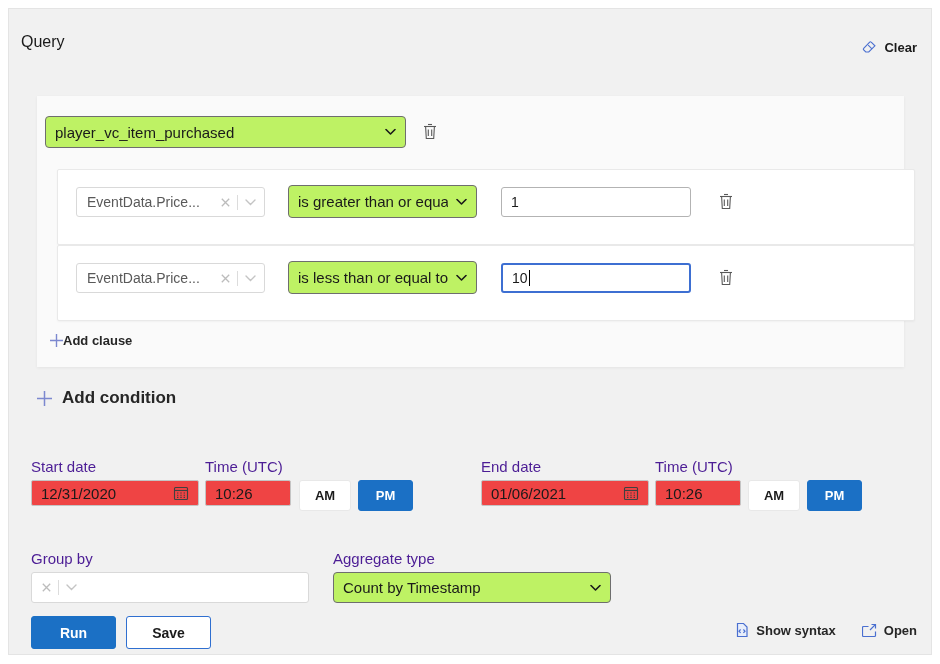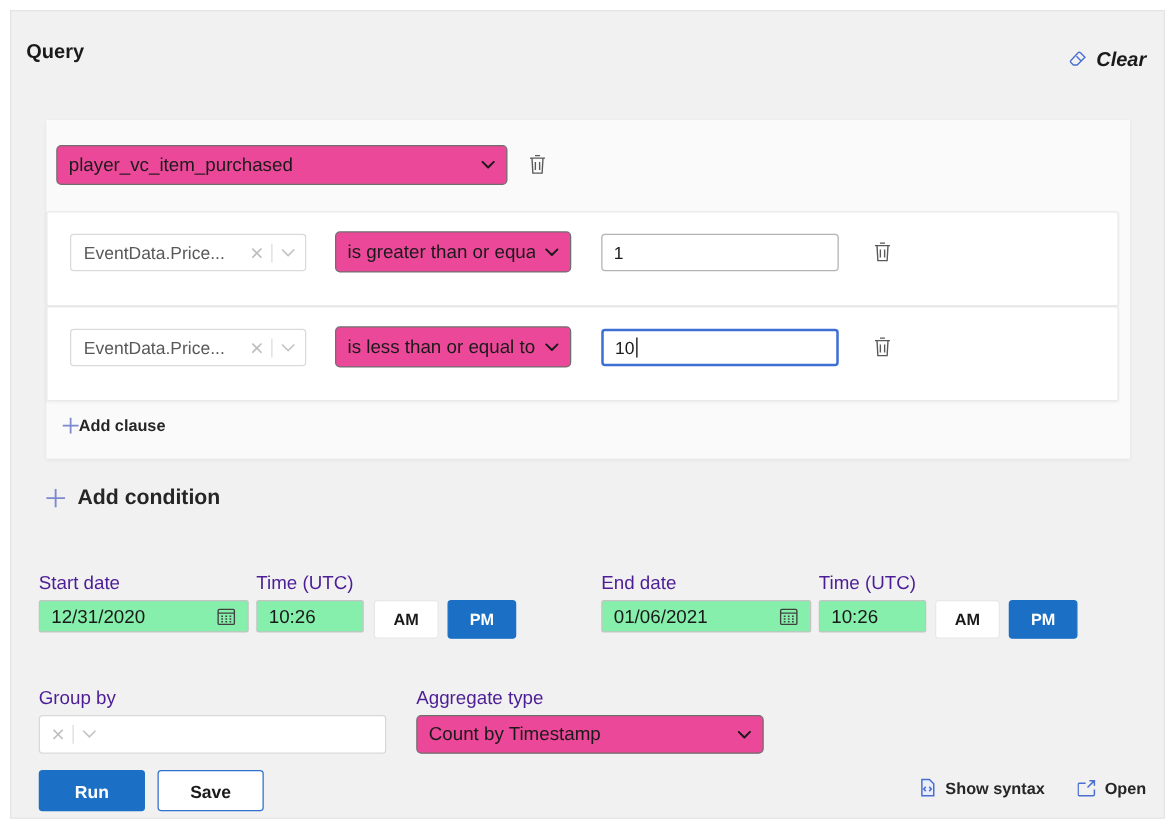--- a/index.html
+++ b/index.html
@@ -2,42 +2,42 @@
 <html><head>
 <meta charset="utf-8">
 <style>
   * { margin:0; padding:0; box-sizing:border-box; }
   html,body { width:940px; height:664px; background:#ffffff; font-family:"Liberation Sans", sans-serif; }
   .stage { position:relative; width:940px; height:664px; overflow:hidden; background:#fff; }
 
   .panel { position:absolute; left:8px; top:8px; width:924px; height:647px;
            background:#f1f1f1; border:1px solid #e4e4e4; }
 
-  .page-title { position:absolute; left:12px; top:24px; font-size:16px; font-weight:700; color:#1a1a1a; }
+  .page-title { position:absolute; left:12px; top:24px; font-size:16px; font-weight:400; color:#1a1a1a; }
 
   .clear-btn { position:absolute; right:14px; top:31px; display:flex; gap:7px;
-               cursor:pointer; font-size:16px; font-weight:600; color:#1a1a1a;font-style:italic; }
+               cursor:pointer; font-size:13px; font-weight:600; color:#1a1a1a; }
   .icon-blue { color:#4a6fd0; }
 
   .card { position:absolute; left:28px; top:87px; width:867px; height:271px;
           background:#fafafa; box-shadow:0 1px 3px rgba(0,0,0,0.06); }
 
   
-  .sel { position:relative; background:#ec4899; border:1px solid #6e6e6e; border-radius:4px;
+  .sel { position:relative; background:#bef264; border:1px solid #6e6e6e; border-radius:4px;
          display:flex; align-items:center; padding:0 28px 0 9px; cursor:pointer;
          white-space:nowrap; overflow:hidden; }
   .sel .sel-text { white-space:nowrap; overflow:hidden; }
   .sel .chev { position:absolute; right:9px; top:50%; transform:translateY(-50%); display:flex; }
 
   .event-select { position:absolute; left:8px; top:20px; width:361px; height:32px; font-size:15px; color:#1a1a1a; }
 
   .trash-btn { position:absolute; background:none; border:none; cursor:pointer; color:#595959; padding:0; line-height:0; }
   .trash-event { left:386px; top:27px; }
 
-  .clause-row { position:absolute; left:0; width:858px; height:76px; background:#ffffff;
+  .clause-row { position:absolute; left:20px; width:858px; height:76px; background:#ffffff;
                 border:1px solid #e9e9e9; border-radius:2px; box-shadow:0 1px 2px rgba(0,0,0,0.04); }
   .row-0 { top:73px; }
   .row-1 { top:149px; }
 
   .tag-combo { position:absolute; left:18px; top:17px; width:189px; height:30px; background:#fff;
                border:1px solid #d9d9d9; border-radius:3px; display:flex; align-items:center;
                padding:0 8px 0 10px; font-size:14px; color:#595959; cursor:default; }
   .tag-text { flex:1; white-space:nowrap; overflow:hidden; }
   .tag-ctrls { display:flex; align-items:center; gap:7px; }
   .tag-divider { width:1px; height:15px; background:#dcdcdc; }
@@ -54,21 +54,21 @@
 
   .add-clause { position:absolute; left:13px; top:237px; display:flex; align-items:center; gap:0;
                 cursor:pointer; font-size:13px; font-weight:600; color:#262626; }
   .plus { color:#7c88cf; display:flex; }
 
   .add-condition { position:absolute; left:28px; top:379px; display:flex; align-items:center; gap:10px;
                    cursor:pointer; font-size:17px; font-weight:600; color:#262626; }
 
   .field-label { position:absolute; font-size:15px; color:#4c1d95; }
 
-  .text-box { position:absolute; height:17px; background:#86efac; border:1px solid #c4c4c4; border-radius:2px;
+  .text-box { position:absolute; height:17px; background:#ef4444; border:1px solid #c4c4c4; border-radius:2px;
               display:flex; align-items:center; padding:12px 9px; font-size:15px; color:#1a1a1a; cursor:text; }
   .date-box { width:168px; justify-content:space-between; }
   .time-box { width:86px; }
 
   .chip { position:absolute; width:52px; height:31px; border-radius:3px; border:1px solid #e8e8e8;
           background:#fff; color:#1a1a1a; font-size:13px; font-weight:600; cursor:pointer;
           font-family:"Liberation Sans", sans-serif; }
   .chip.selected { width:55px; background:#1b70c5; border-color:#1b70c5; color:#fff; }
 
   .combo-disabled { position:absolute; left:22px; top:563px; width:278px; height:31px; background:#fff;

